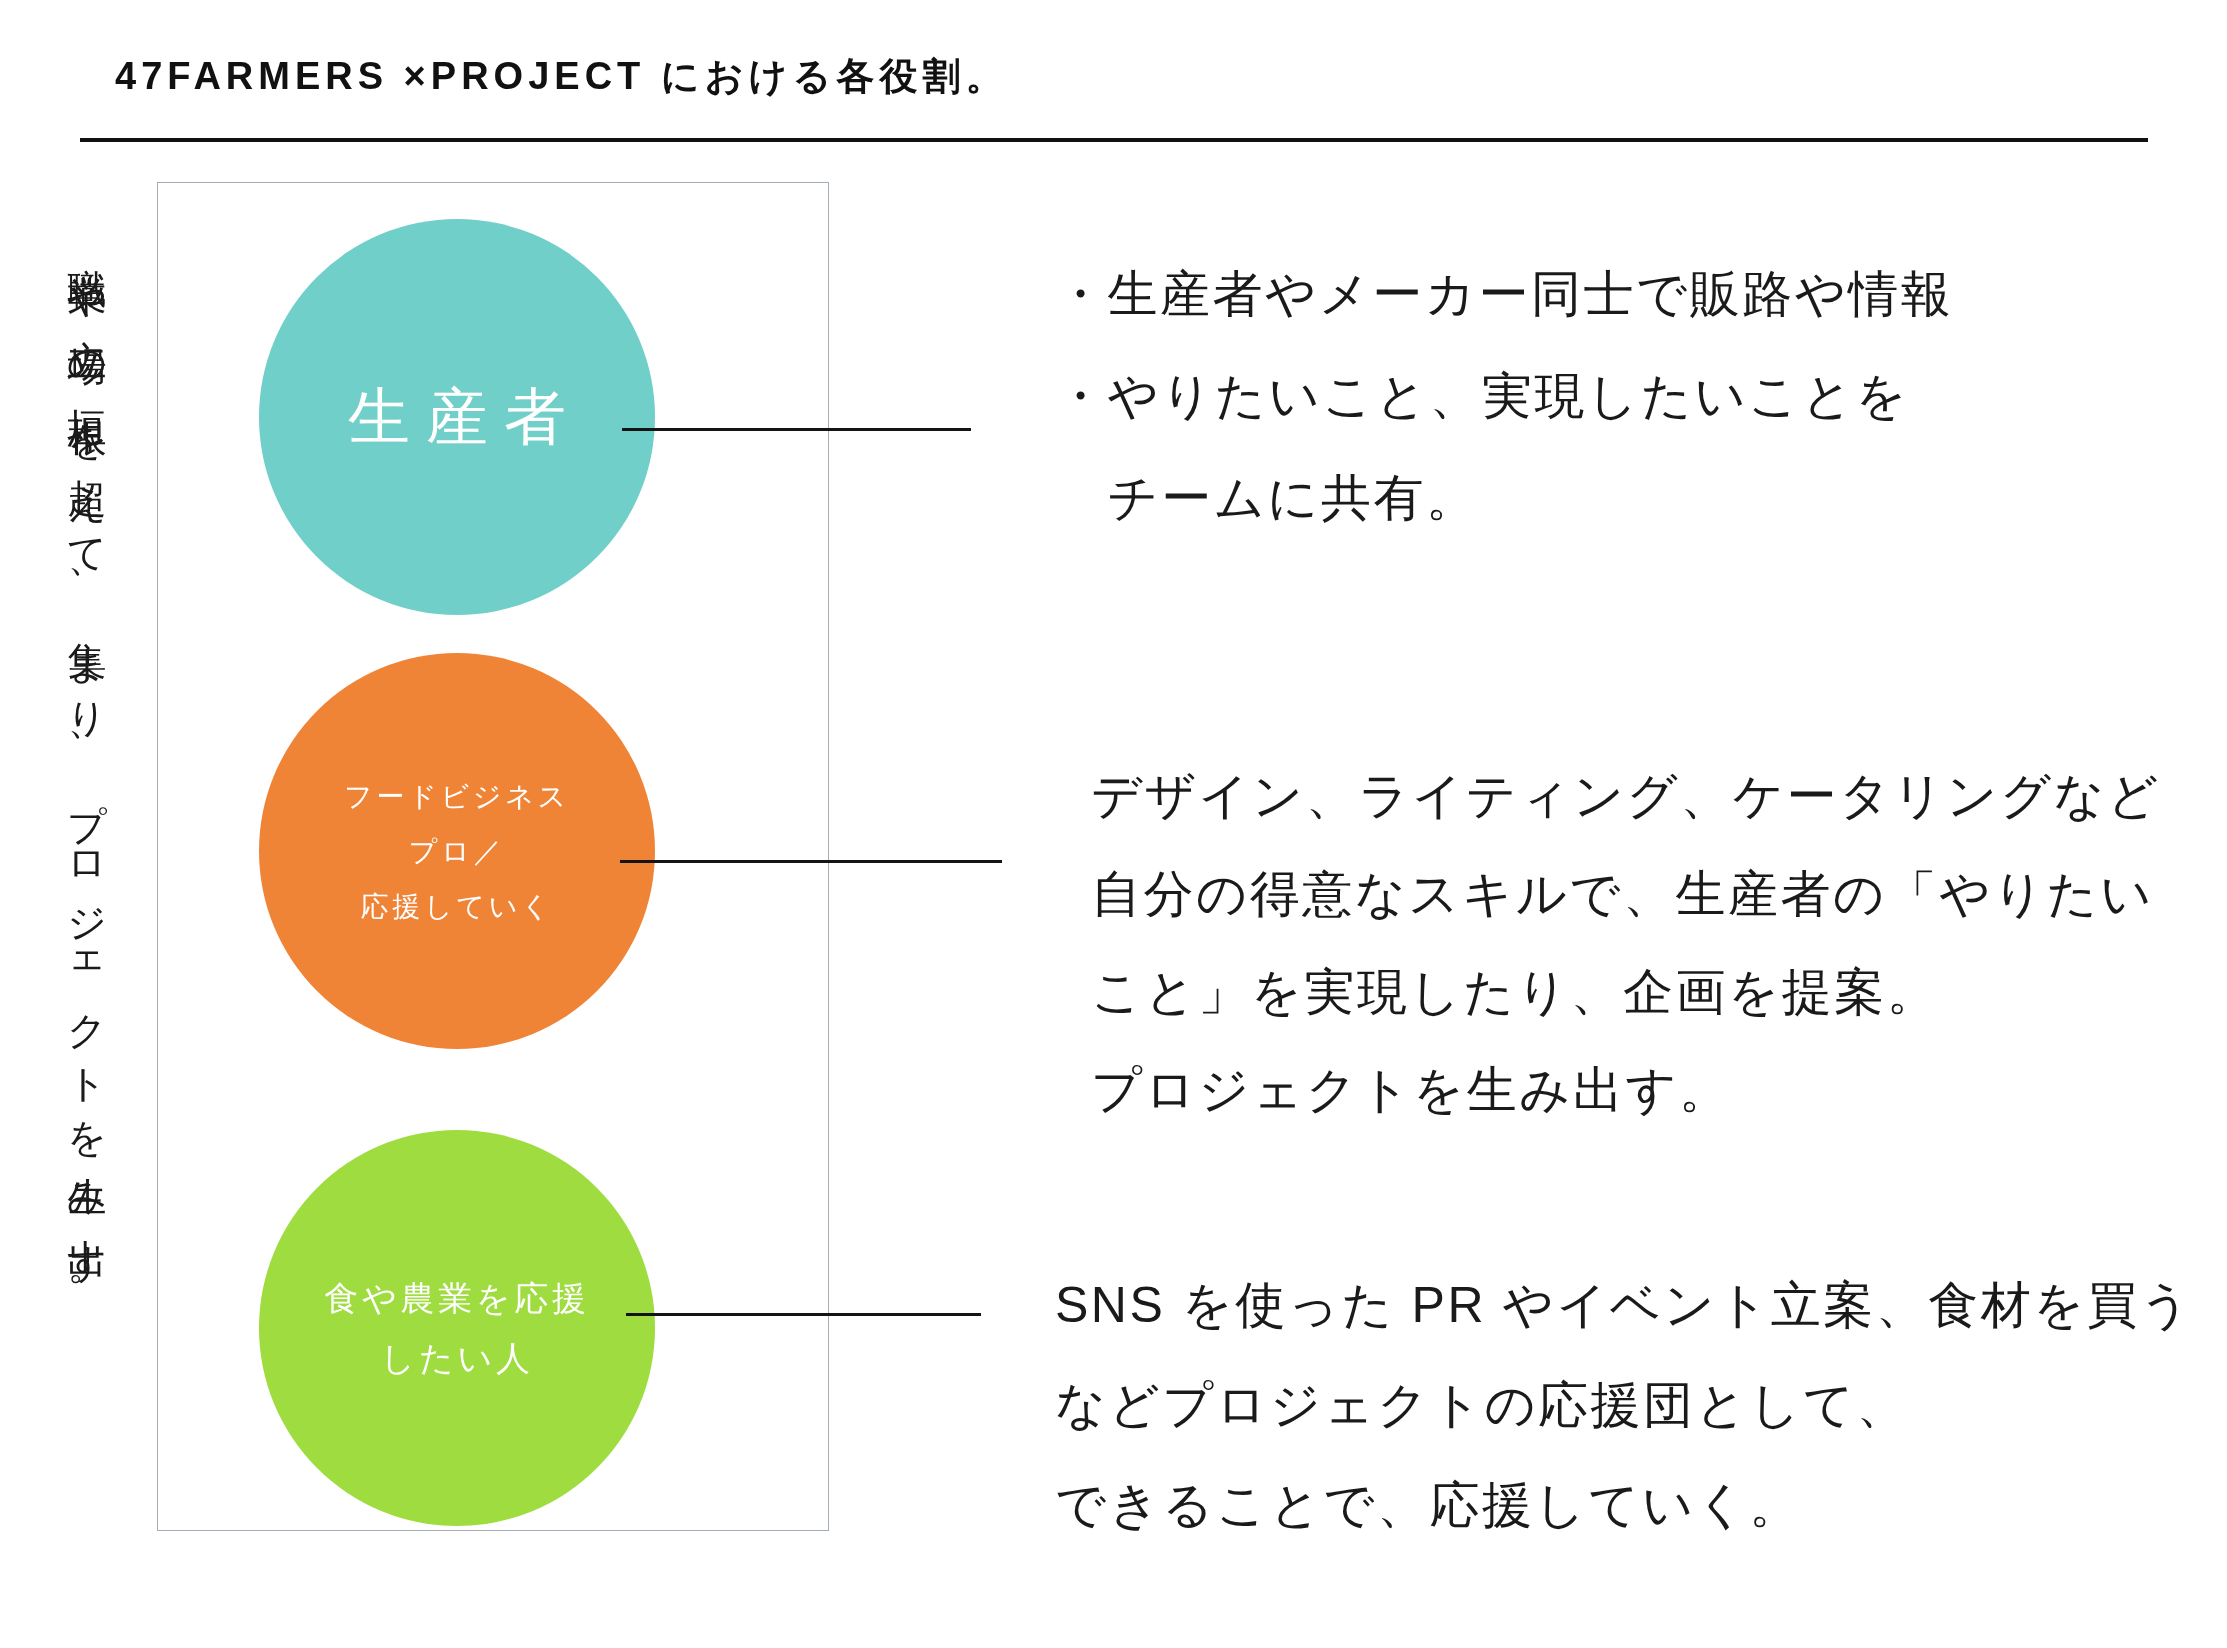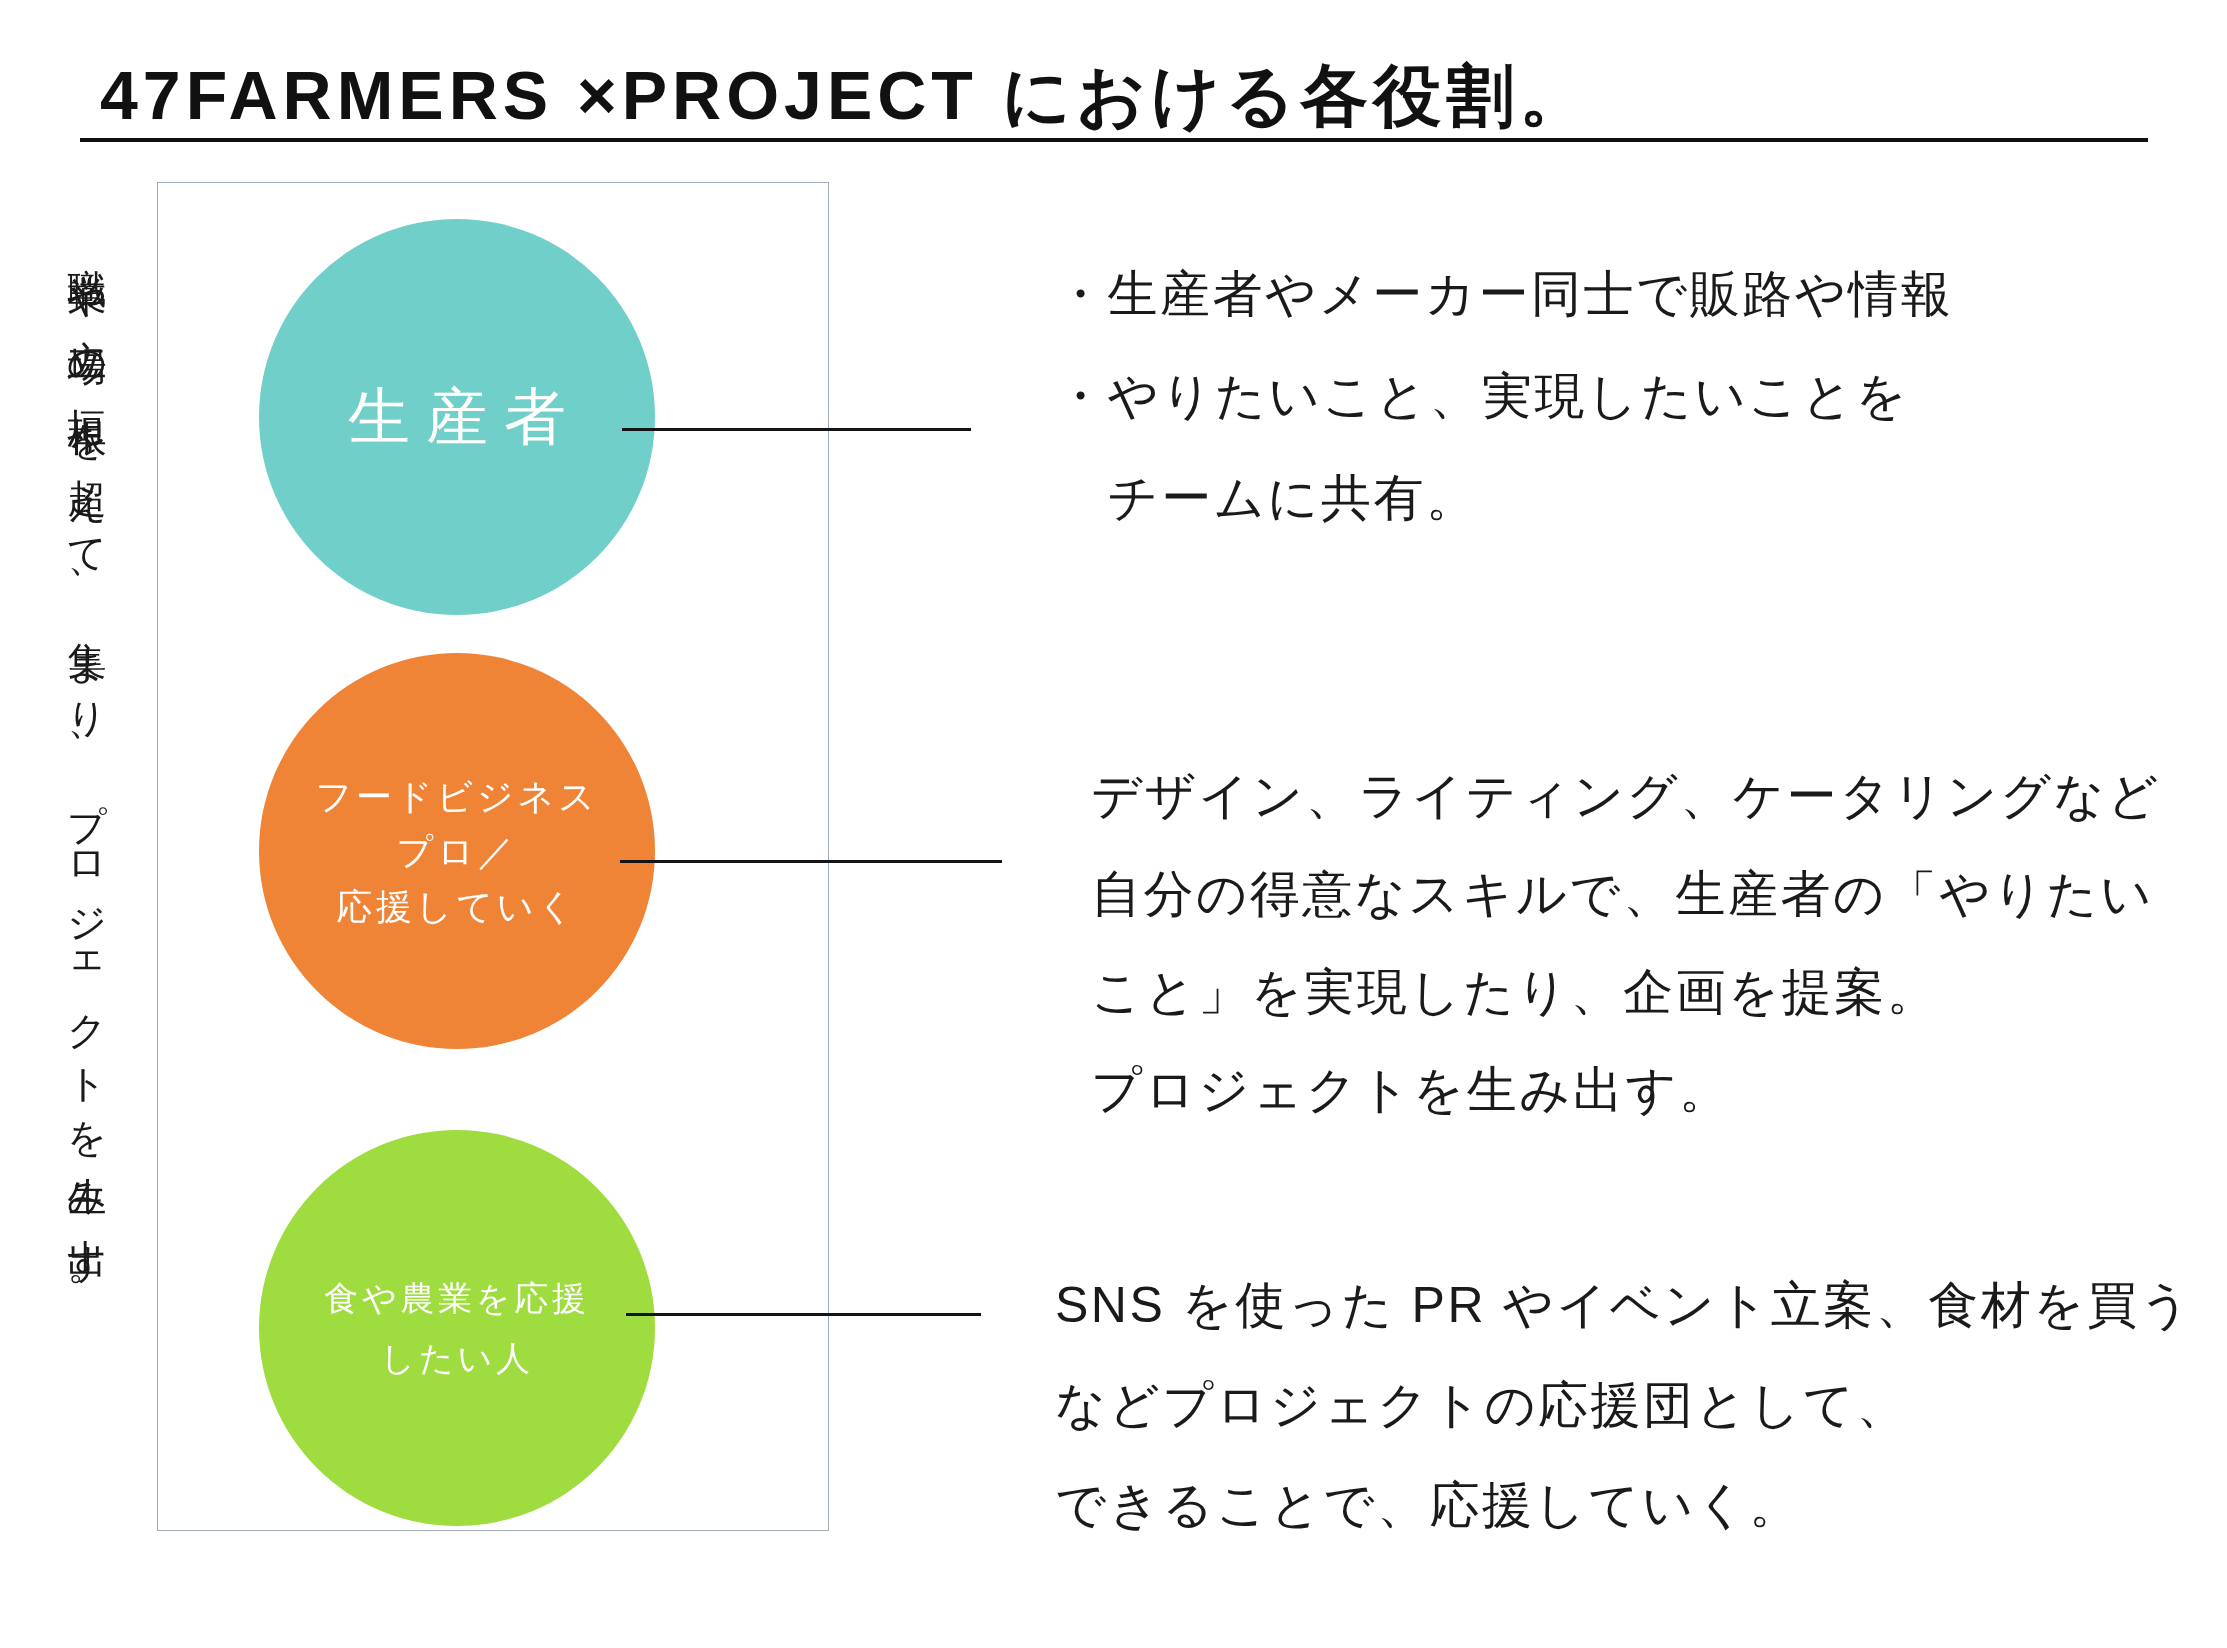--- a/index.html
+++ b/index.html
@@ -13,24 +13,24 @@
     width: 2227px;
     height: 1648px;
     background: #ffffff;
     overflow: hidden;
     color: #1a1a1a;
   }
 
   
   .title {
     position: absolute;
-    left: 100px;
+    left: 115px;
     top: 51px;
     margin: 0;
-    font-size: 68px;
+    font-size: 38px;
     font-weight: 600;
     letter-spacing: 5px;
     color: #111111;
     white-space: nowrap;
   }
   .title-underline {
     position: absolute;
     left: 80px;
     top: 138px;
     width: 2068px;
@@ -80,21 +80,21 @@
   .circle-producer  { left: 259px; top: 219px;  background: #70cfc8; }
   .circle-creator   { left: 259px; top: 653px; background: #ef8437; }
   .circle-supporter { left: 259px; top: 1130px; background: #9edc3f; }
 
   .circle-producer .circle-line {
     font-size: 62px;
     letter-spacing: 16px;
     text-indent: 16px;
   }
   .circle-creator .circle-line {
-    font-size: 36px;
+    font-size: 28px;
     letter-spacing: 3.7px;
     line-height: 55px;
   }
   .circle-supporter .circle-line {
     font-size: 34px;
     letter-spacing: 3.7px;
     line-height: 60px;
   }
 
   

